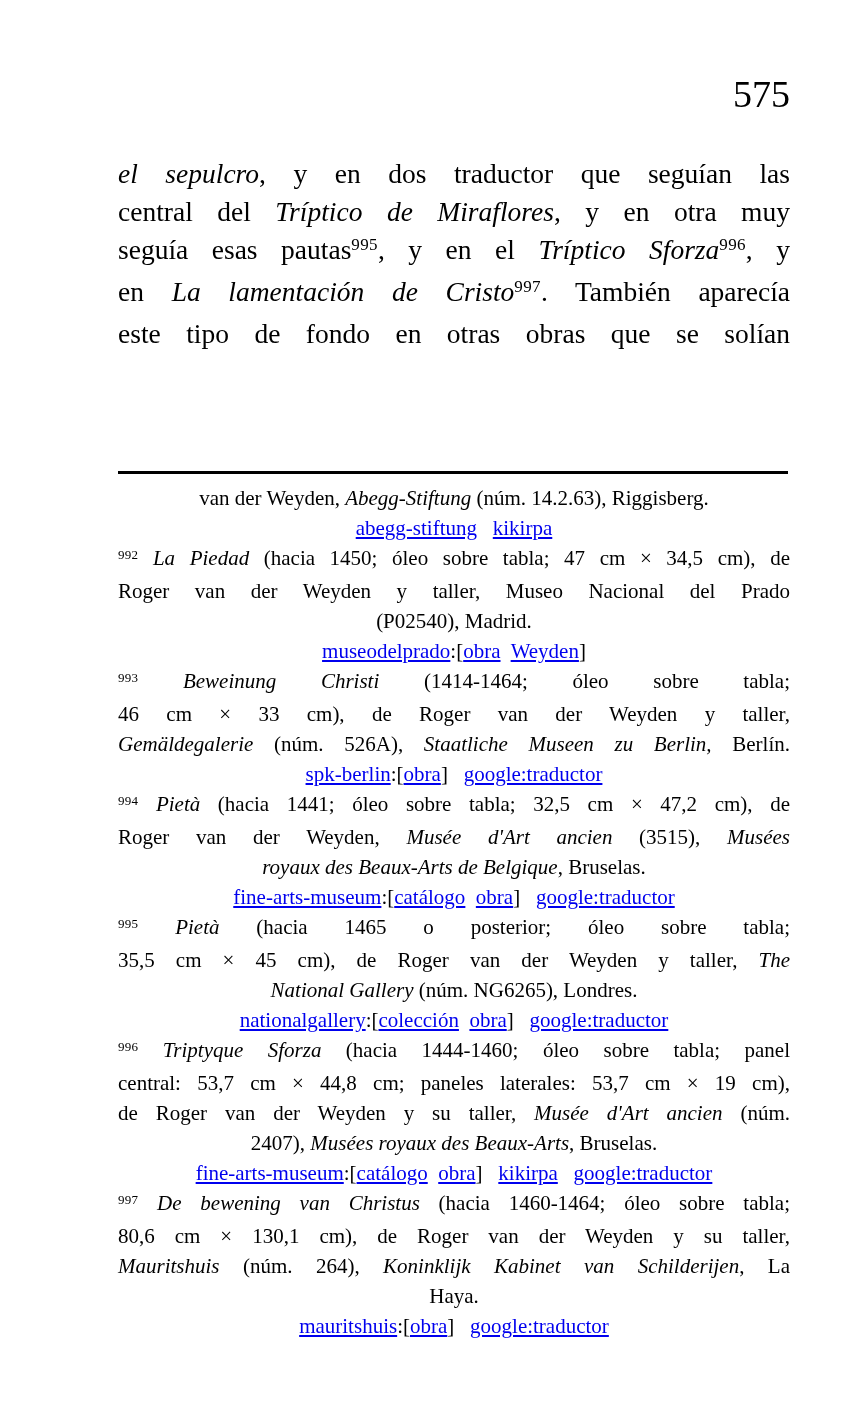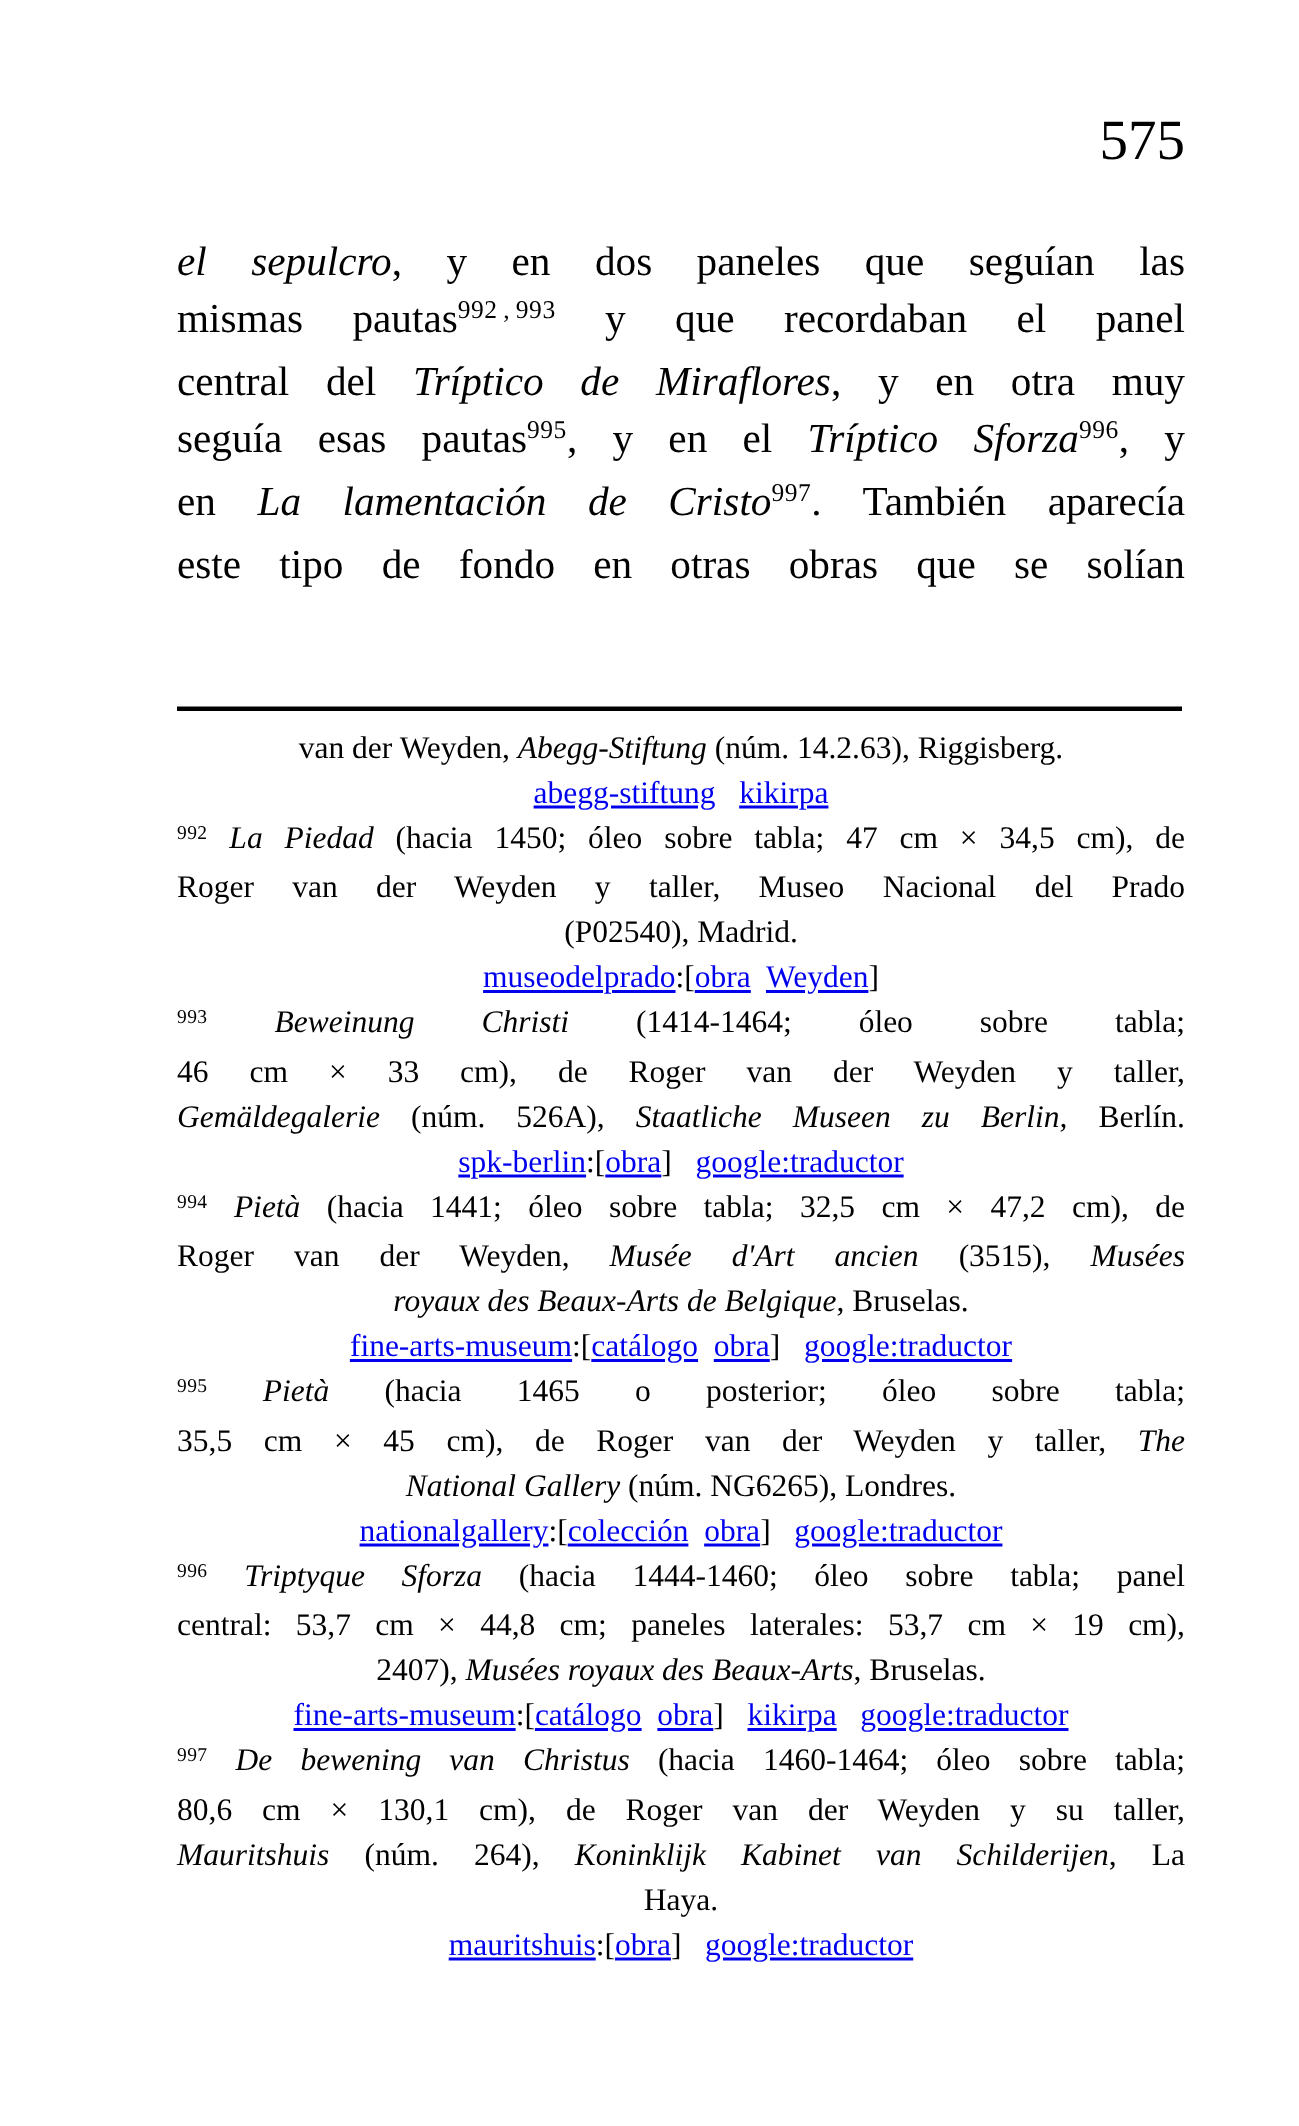--- a/index.html
+++ b/index.html
@@ -31,22 +31,21 @@
   .it{font-style:italic;margin-top:47px;}
   .sup{font-size:0.62em;position:relative;top:-0.5em;letter-spacing:0.02em;}
   .lnk{color:#0000EE;text-decoration:underline;cursor:pointer;}
 </style>
 </head>
 <body>
 
 <div class="page-number">575</div>
 
 <div class="main-paragraph">
-    <div class="line just"><span class="it">el sepulcro</span><span>, y en dos paneles que seguían las</span></div>
-    <div class="line just"><span>mismas pautas</span><span class="sup">992 , 993</span><span> y que recordaban el panel</span></div>
+    <div class="line just"><span class="it">el sepulcro</span><span>, y en dos traductor que seguían las</span></div>
     <div class="line just"><span>central del </span><span class="it">Tríptico de Miraflores</span><span>, y en otra muy</span></div>
     <div class="line just"><span>seguía esas pautas</span><span class="sup">995</span><span>, y en el </span><span class="it">Tríptico Sforza</span><span class="sup">996</span><span>, y</span></div>
     <div class="line just"><span>en </span><span class="it">La lamentación de Cristo</span><span class="sup">997</span><span>. También aparecía</span></div>
     <div class="line just"><span>este tipo de fondo en otras obras que se solían</span></div>
   </div>
 
 <div class="footnote-rule"></div>
 
 <div class="footnotes">
     <div class="footnote">
@@ -73,20 +72,21 @@
     </div>
     <div class="footnote">
       <div class="line just"><span class="sup">995</span><span> </span><span class="it">Pietà</span><span> (hacia 1465 o posterior; óleo sobre tabla;</span></div>
       <div class="line just"><span>35,5 cm × 45 cm), de Roger van der Weyden y taller, </span><span class="it">The</span></div>
       <div class="line"><span class="it">National Gallery</span><span> (núm. NG6265), Londres.</span></div>
       <div class="line linkline"><a class="lnk">nationalgallery</a><span>:[</span><a class="lnk">colección</a><span>  </span><a class="lnk">obra</a><span>]</span><span>   </span><a class="lnk">google:traductor</a></div>
     </div>
     <div class="footnote">
       <div class="line just"><span class="sup">996</span><span> </span><span class="it">Triptyque Sforza</span><span> (hacia 1444-1460; óleo sobre tabla; panel</span></div>
       <div class="line just"><span>central: 53,7 cm × 44,8 cm; paneles laterales: 53,7 cm × 19 cm),</span></div>
+      <div class="line just"><span>de Roger van der Weyden y su taller, </span><span class="it">Musée d'Art ancien</span><span> (núm.</span></div>
       <div class="line"><span>2407), </span><span class="it">Musées royaux des Beaux-Arts</span><span>, Bruselas.</span></div>
       <div class="line linkline"><a class="lnk">fine-arts-museum</a><span>:[</span><a class="lnk">catálogo</a><span>  </span><a class="lnk">obra</a><span>]</span><span>   </span><a class="lnk">kikirpa</a><span>   </span><a class="lnk">google:traductor</a></div>
     </div>
     <div class="footnote">
       <div class="line just"><span class="sup">997</span><span> </span><span class="it">De bewening van Christus</span><span> (hacia 1460-1464; óleo sobre tabla;</span></div>
       <div class="line just"><span>80,6 cm × 130,1 cm), de Roger van der Weyden y su taller,</span></div>
       <div class="line just"><span class="it">Mauritshuis</span><span> (núm. 264), </span><span class="it">Koninklijk Kabinet van Schilderijen</span><span>, La</span></div>
       <div class="line"><span>Haya.</span></div>
       <div class="line linkline"><a class="lnk">mauritshuis</a><span>:[</span><a class="lnk">obra</a><span>]</span><span>   </span><a class="lnk">google:traductor</a></div>
     </div>

